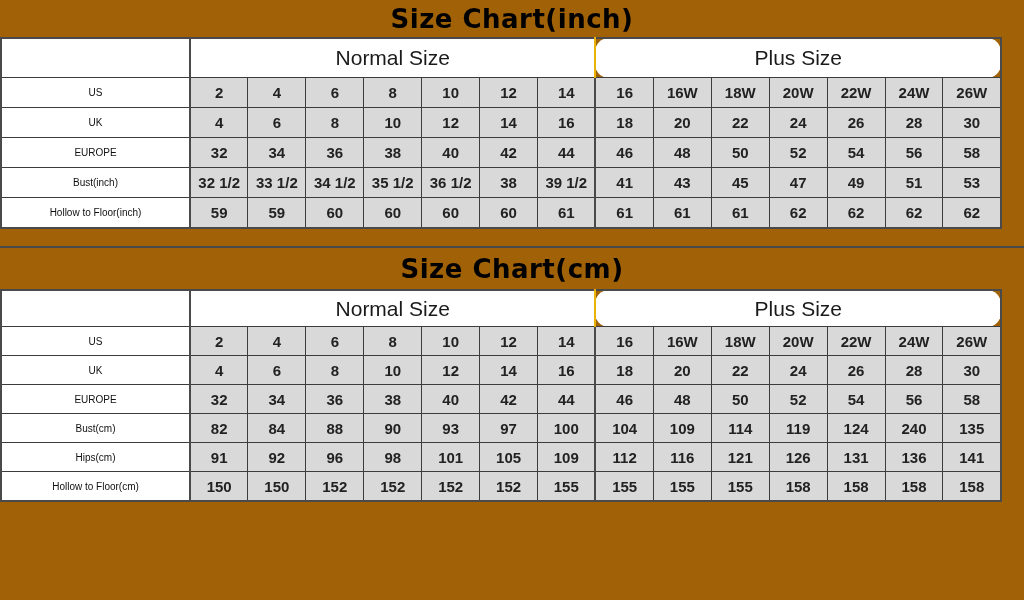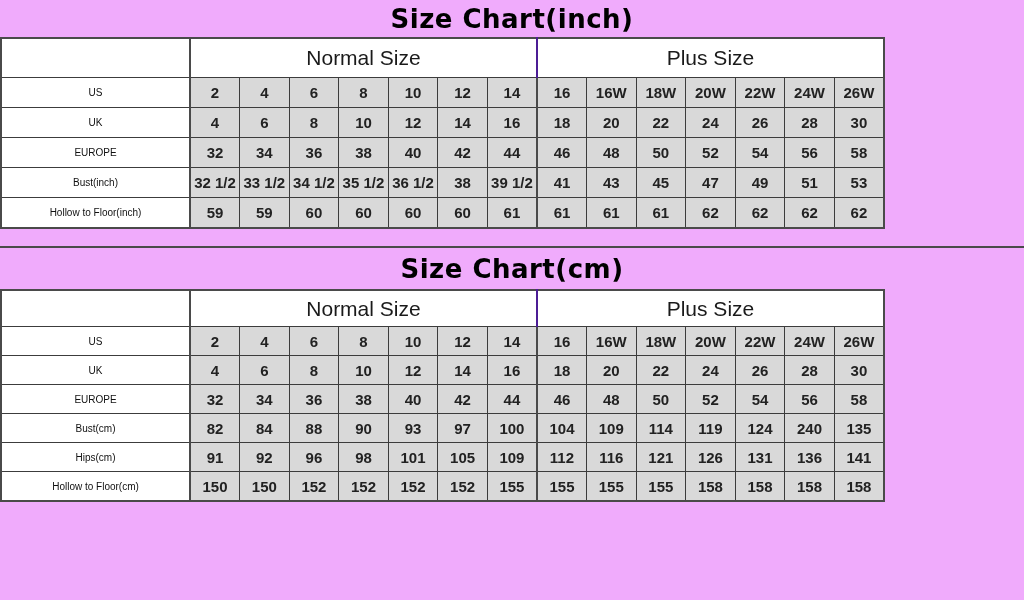--- a/index.html
+++ b/index.html
@@ -8,21 +8,21 @@
     background: #ffffff;
     width: 1024px;
     height: 600px;
     overflow: hidden;
     font-family: "Liberation Sans", "DejaVu Sans", sans-serif;
     color: #1d1d1d;
   }
   .page {
     width: 1024px;
     height: 600px;
-    background: #f0abfc;
+    background: #a16207;
   }
   .chart-title {
     margin: 0;
     height: 37px;
     display: flex;
     align-items: center;
     justify-content: center;
     font-family: "DejaVu Sans", "Liberation Sans", sans-serif;
     font-weight: bold;
     font-size: 26px;
@@ -30,21 +30,21 @@
     color: #000000;
   }
   .section-cm {
     border-top: 2px solid #4a4a4a;
     margin-top: 17px;
   }
   .section-cm .chart-title {
     height: 41px;
   }
   table.size-table {
-    width: 885px;
+    width: 1002px;
     border-collapse: collapse;
     table-layout: fixed;
     border: 2px solid #4a4a4a;
     font-family: "Liberation Sans", "DejaVu Sans", sans-serif;
   }
   col.col-label { width: 189px; }
   .size-table th, .size-table td {
     border: 1px solid #3c3c3c;
     text-align: center;
     vertical-align: middle;
@@ -58,21 +58,21 @@
     font-weight: normal;
     font-size: 21px;
     color: #1a1a1a;
   }
   .t-inch tr.group-row th { height: 38px; }
   .t-cm   tr.group-row th { height: 35px; }
   th.corner-cell {
     background: #ffffff;
     border-right: 2px solid #4a4a4a;
   }
-  th.group-plus { border-left: 2px solid #4c1d95; }
+  th.group-plus { border-left: 2px solid #eab308; border-radius: 14px; }
   
   .size-table th.label-cell {
     background: #ffffff;
     font-weight: normal;
     font-size: 10px;
     color: #101010;
     border-right: 2px solid #4a4a4a;
   }
   .size-table td.value-cell {
     background: #d9d9d9;

